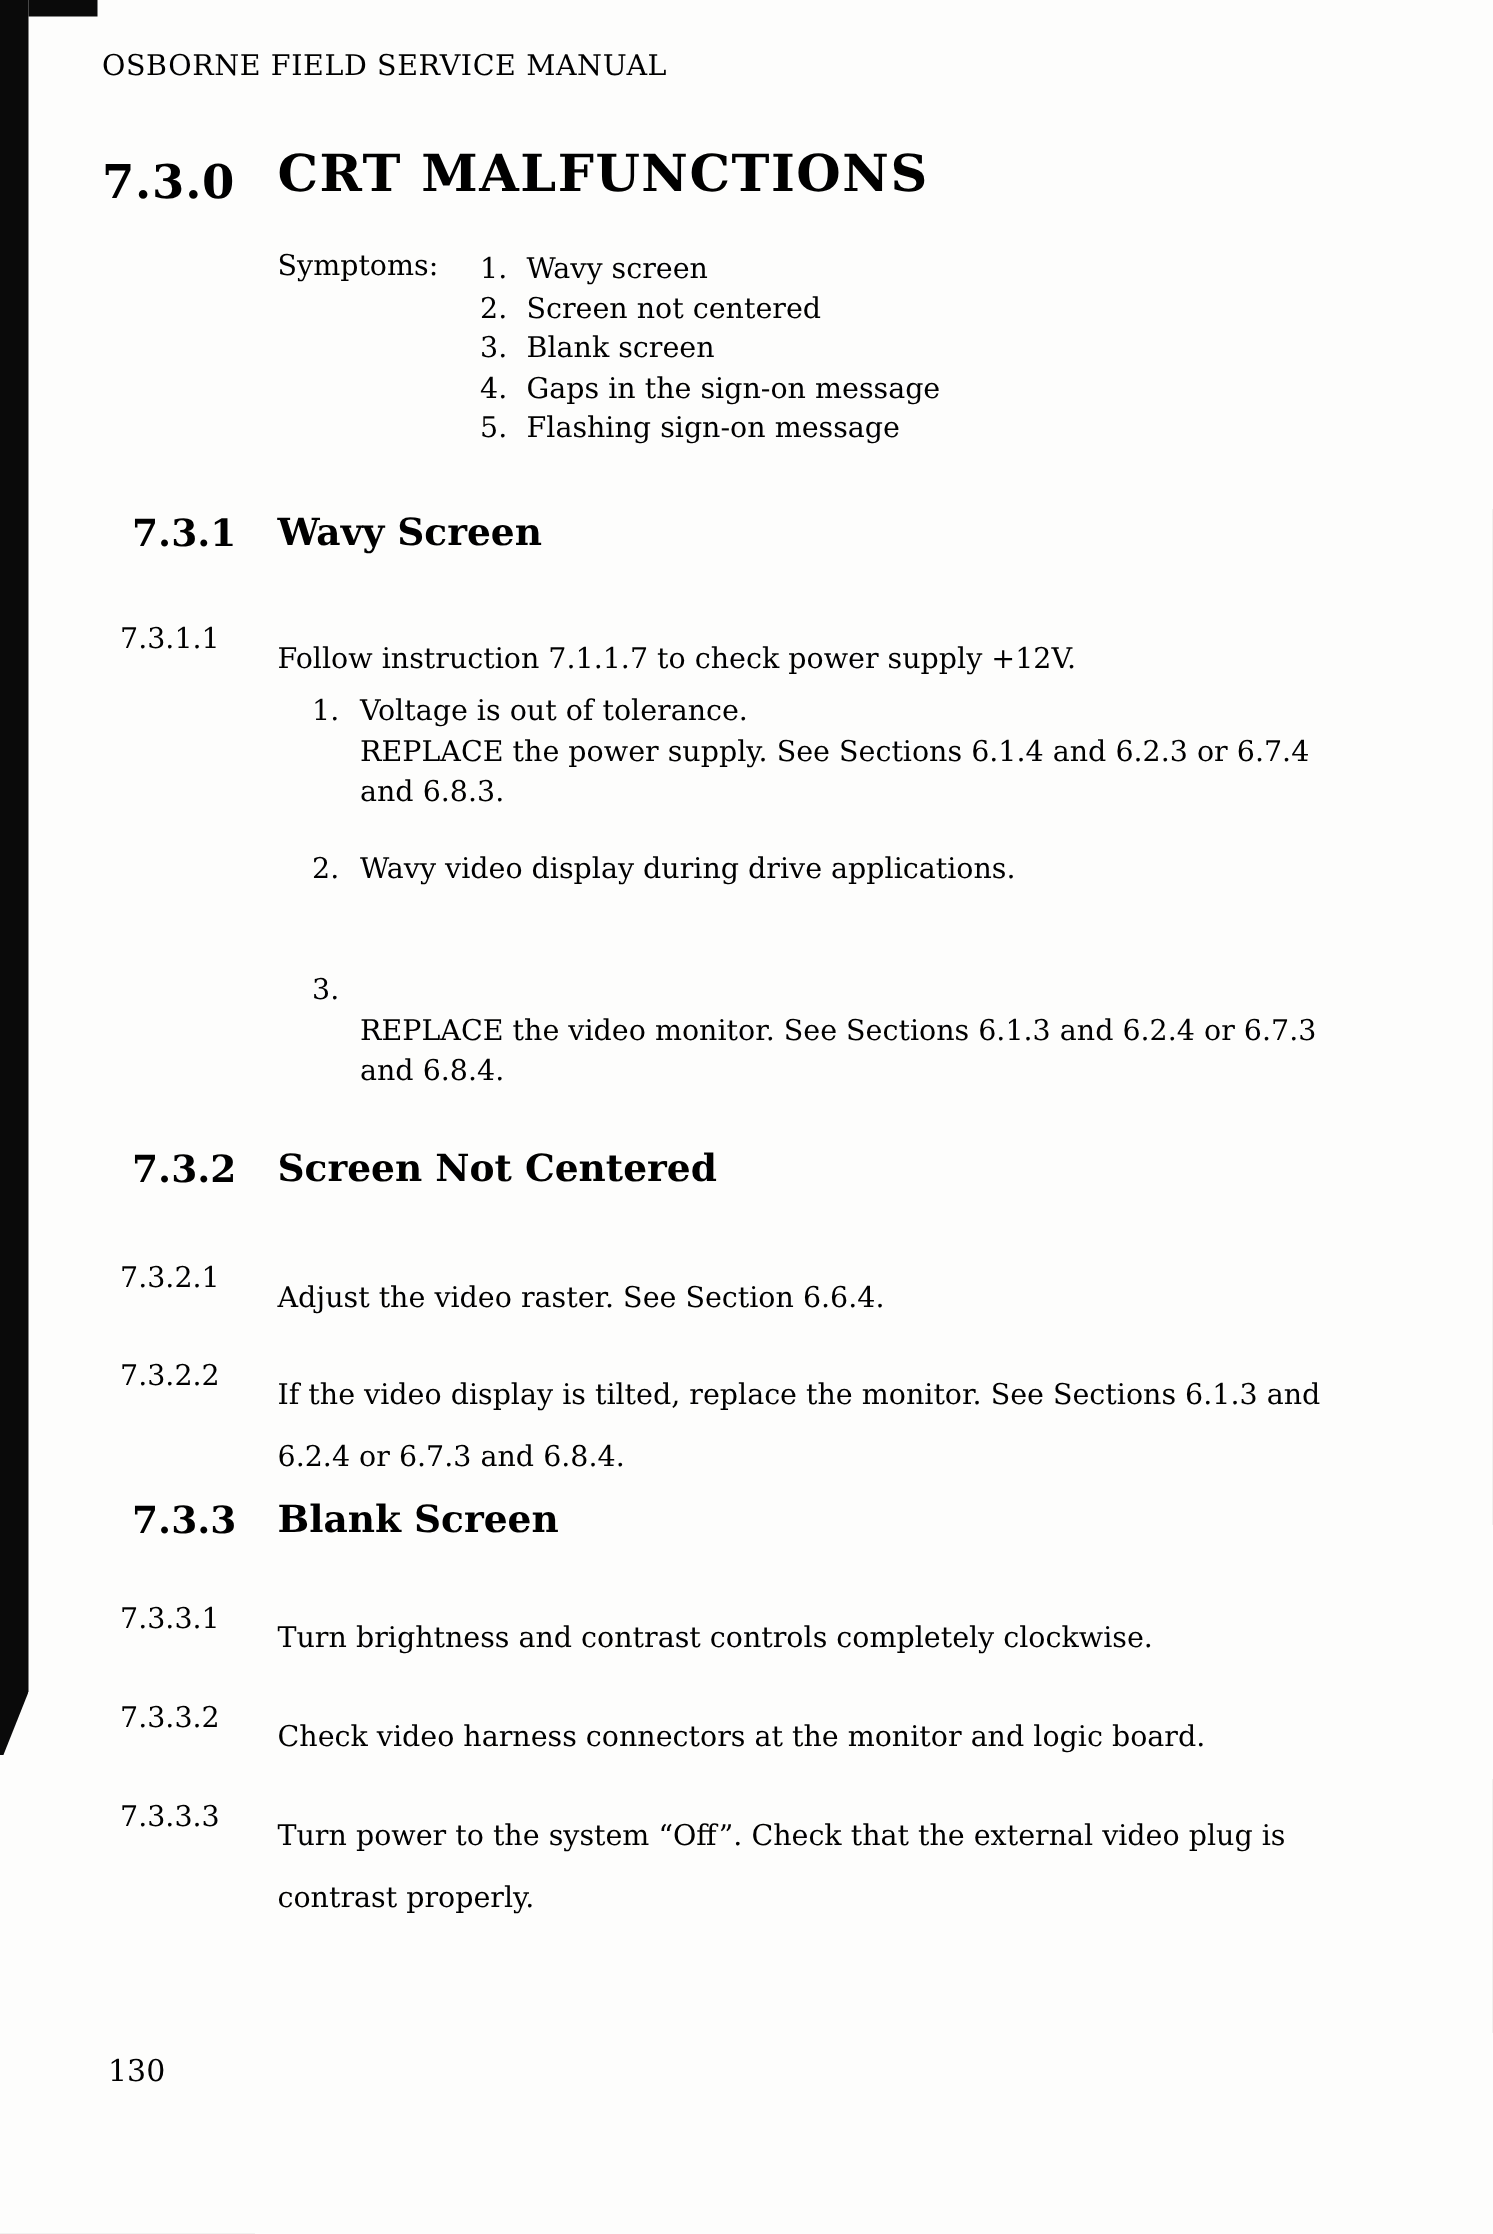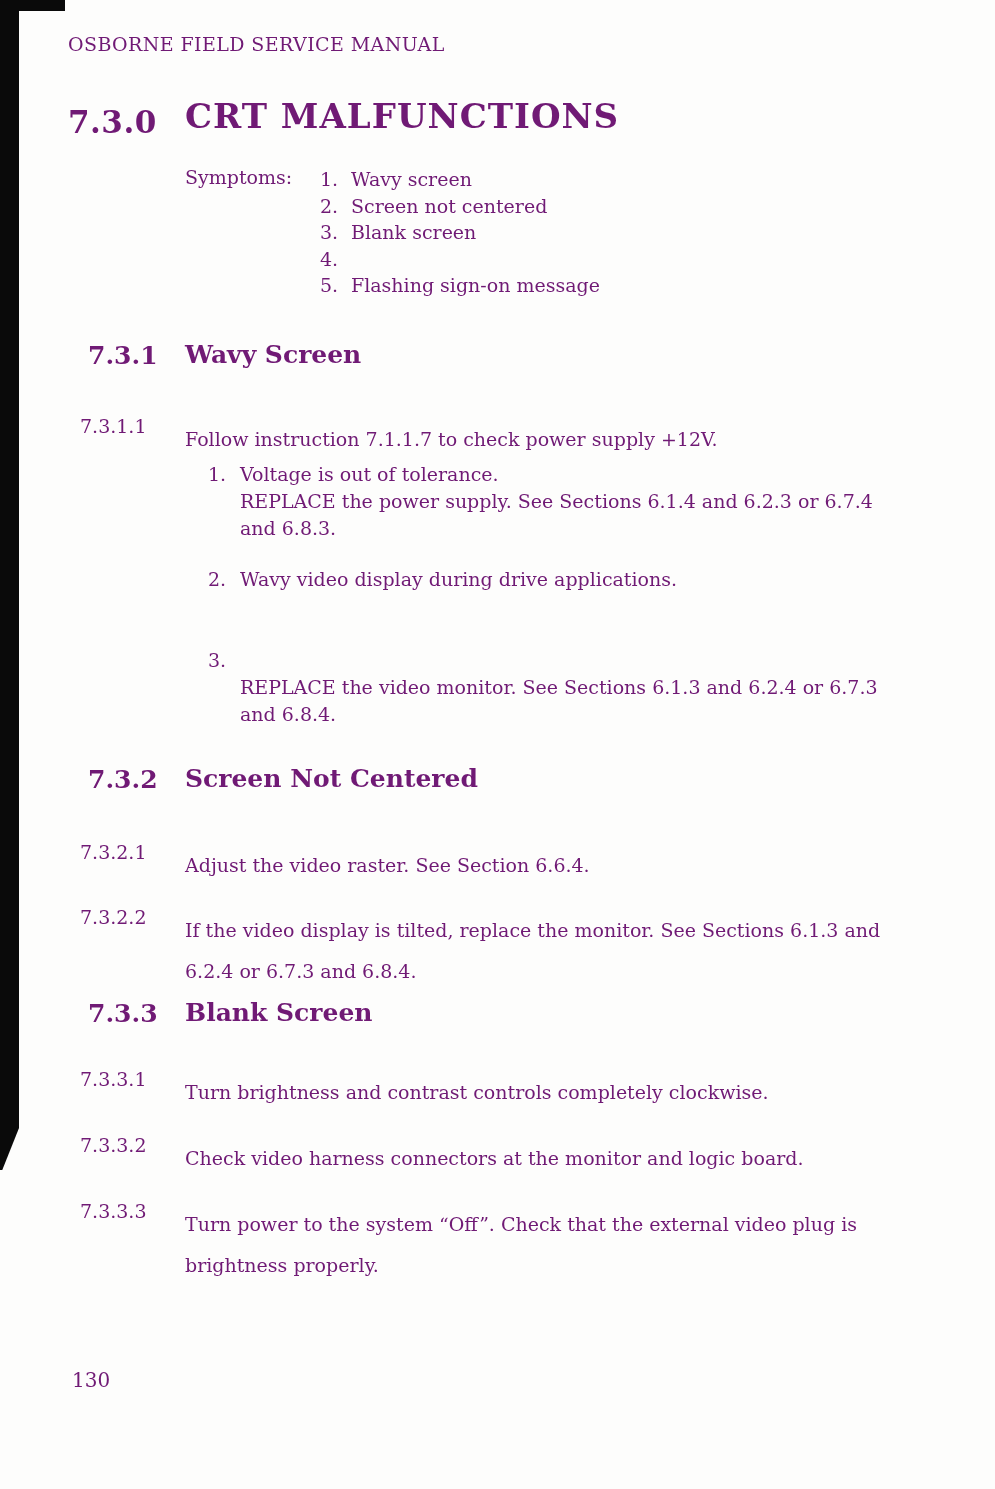--- a/index.html
+++ b/index.html
@@ -1,20 +1,20 @@
 <!DOCTYPE html>
 <html><head>
 <meta charset="utf-8">
 <style>
   html,body{margin:0;padding:0;background:#e8e8e6;}
   .page{
     position:relative;width:995px;height:1489px;margin:0 auto;
     background:#fdfdfc;
     font-family:"DejaVu Serif","Liberation Serif",serif;
-    color:#701a75;overflow:hidden;
+    color:#000000;overflow:hidden;
   }
   .abs{position:absolute;}
   
   .scan-bar{left:0;top:0;width:19px;height:1128px;background:#0a0a0a;}
   .scan-bar-tail{left:0;top:1128px;width:19px;height:42px;background:#0a0a0a;
     clip-path:polygon(0 0,100% 0,12% 100%,0 100%);}
   .scan-notch{left:19px;top:0;width:46px;height:11px;background:#0a0a0a;}
   
   .running-header{left:68px;top:33px;font-size:19px;letter-spacing:.4px;white-space:nowrap;}
   
@@ -70,20 +70,21 @@
       <div class="symptom-row">
         <span class="symptom-num">2.</span>
         <span>Screen not centered</span>
       </div>
       <div class="symptom-row">
         <span class="symptom-num">3.</span>
         <span>Blank screen</span>
       </div>
       <div class="symptom-row">
         <span class="symptom-num">4.</span>
+        <span>Gaps in the sign-on message</span>
       </div>
       <div class="symptom-row">
         <span class="symptom-num">5.</span>
         <span>Flashing sign-on message</span>
       </div>
     </div>
   </div>
 
   <div class="abs h2-row" style="top:340px">
     <span class="h2-num">7.3.1</span>
@@ -157,19 +158,19 @@
     <span class="para-num">7.3.3.2</span>
     <div class="para-text">
       <div>Check video harness connectors at the monitor and logic board.</div>
     </div>
   </div>
 
   <div class="abs para" style="top:1197px">
     <span class="para-num">7.3.3.3</span>
     <div class="para-text">
       <div>Turn power to the system “Off”. Check that the external video plug is</div>
-      <div>brightness properly.</div>
+      <div>contrast properly.</div>
     </div>
   </div>
 
   <div class="abs page-number">130</div>
 
 </div>
 
 </body></html>

